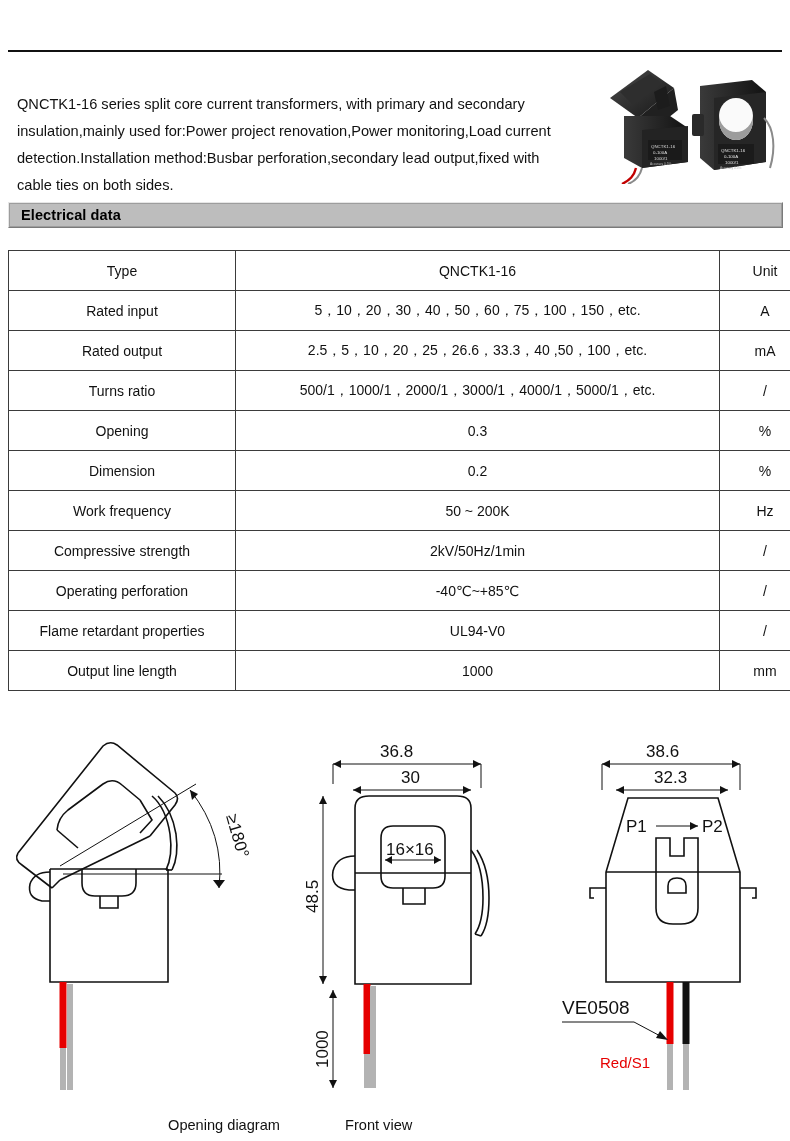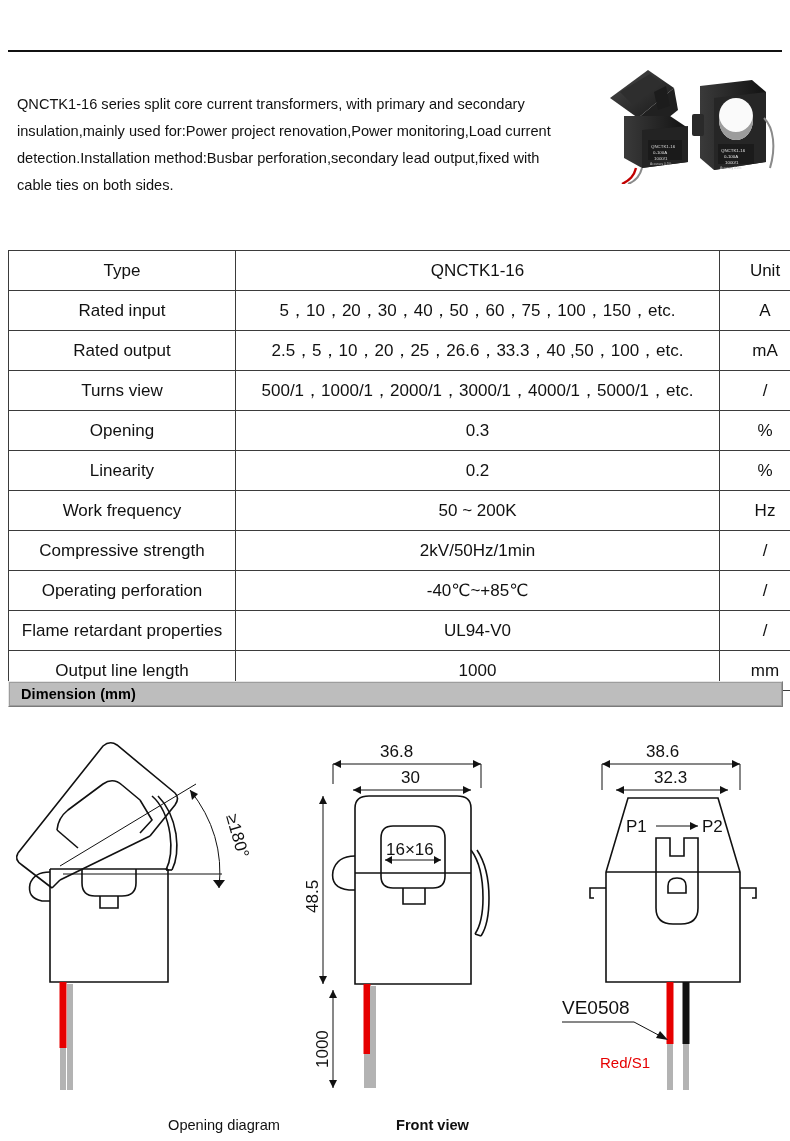--- a/index.html
+++ b/index.html
@@ -31,36 +31,36 @@
           box-sizing:border-box;}
   .secbar span{position:absolute;left:12px;top:4px;font-size:14.5px;
                font-weight:bold;letter-spacing:.1px;color:#000;}
   #secbar-electrical{top:202px;}
   #secbar-dimension{top:681px;}
 
   
   .spec{position:absolute;left:8px;top:250px;width:775px;
         border-collapse:collapse;table-layout:fixed;}
   .spec td{border:1px solid #3b3b3b;height:39px;text-align:center;
-           font-size:17px;color:#111;padding:0 4px;}
+           font-size:14px;color:#111;padding:0 4px;}
   .spec .c-name{width:218px;}
   .spec .c-val{width:475px;}
   .spec .c-unit{width:82px;}
 
   
   .drawings{position:absolute;left:0;top:738px;width:790px;height:403px;}
   .dwg{position:absolute;top:0;height:403px;}
   #dwg-opening{left:0;width:280px;}
   #dwg-front{left:285px;width:235px;}
   #dwg-side{left:560px;width:230px;}
   .dwg svg{display:block;width:100%;height:360px;}
   .cap{position:absolute;bottom:8px;width:100%;text-align:center;
        font-size:14.6px;color:#111;}
   #cap-opening{text-align:right;padding-left:45px;box-sizing:border-box;}
-  #cap-front{text-align:center;padding-left:60px;box-sizing:border-box;font-weight:bold;}
+  #cap-front{text-align:left;padding-left:60px;box-sizing:border-box;}
   #cap-side{text-align:left;padding-left:100px;box-sizing:border-box;}
 
   .ln{fill:none;stroke:#111;stroke-width:1.6;}
   .dim{fill:none;stroke:#111;stroke-width:1;}
   .dimtxt{font-family:"Liberation Sans",sans-serif;font-size:17px;fill:#111;}
   .redwire{stroke:#e60000;stroke-width:7;fill:none;}
   .greywire{stroke:#b3b3b3;stroke-width:6;fill:none;}
   .blkwire{stroke:#111;stroke-width:7;fill:none;}
   .redtxt{fill:#e60000;font-family:"Liberation Sans",sans-serif;font-size:15px;}
 </style>
@@ -113,50 +113,53 @@
         <rect x="122" y="86" width="36" height="20" fill="#1b1b1b"></rect>
         <text x="125" y="94" font-size="4.4" fill="#e2e2e2" font-family="'Liberation Sans',sans-serif">QNCTK1-16</text>
         <text x="128" y="100" font-size="4.4" fill="#e2e2e2" font-family="'Liberation Sans',sans-serif">0-100A</text>
         <text x="129" y="106" font-size="4.4" fill="#e2e2e2" font-family="'Liberation Sans',sans-serif">1000/1</text>
         <text x="124" y="111" font-size="3.2" fill="#b8b8b8" font-family="'Liberation Sans',sans-serif">Accuracy  0.5%</text>
         <path d="M168 60 C178 70 180 90 174 110" stroke="#8a8a8a" stroke-width="2" fill="none"></path>
       </g>
     </svg>
   </div>
 
+  <div class="secbar" id="secbar-electrical">
+    <span>Electrical data</span>
+  </div>
 
   <table class="spec">
     <tbody id="spec-body">
         <tr>
           <td class="c-name">Type</td>
           <td class="c-val">QNCTK1-16</td>
           <td class="c-unit">Unit</td>
         </tr>
         <tr>
           <td class="c-name">Rated input</td>
           <td class="c-val">5，10，20，30，40，50，60，75，100，150，etc.</td>
           <td class="c-unit">A</td>
         </tr>
         <tr>
           <td class="c-name">Rated output</td>
           <td class="c-val">2.5，5，10，20，25，26.6，33.3，40 ,50，100，etc.</td>
           <td class="c-unit">mA</td>
         </tr>
         <tr>
-          <td class="c-name">Turns view</td>
+          <td class="c-name">Turns ratio</td>
           <td class="c-val">500/1，1000/1，2000/1，3000/1，4000/1，5000/1，etc.</td>
           <td class="c-unit">/</td>
         </tr>
         <tr>
           <td class="c-name">Opening</td>
           <td class="c-val">0.3</td>
           <td class="c-unit">%</td>
         </tr>
         <tr>
-          <td class="c-name">Linearity</td>
+          <td class="c-name">Dimension</td>
           <td class="c-val">0.2</td>
           <td class="c-unit">%</td>
         </tr>
         <tr>
           <td class="c-name">Work frequency</td>
           <td class="c-val">50 ~ 200K</td>
           <td class="c-unit">Hz</td>
         </tr>
         <tr>
           <td class="c-name">Compressive strength</td>
@@ -174,23 +177,20 @@
           <td class="c-unit">/</td>
         </tr>
         <tr>
           <td class="c-name">Output line length</td>
           <td class="c-val">1000</td>
           <td class="c-unit">mm</td>
         </tr>
       </tbody>
   </table>
 
-  <div class="secbar" id="secbar-dimension">
-    <span>Dimension (mm)</span>
-  </div>
 
   <div class="drawings">
 
     <div class="dwg" id="dwg-opening">
       <svg viewBox="0 0 280 360">
 
         <path class="ln" d="M18 115 L103 8 Q110 2 117 7 L175 55 Q180 60 175 67 L150 98"></path>
         <path class="ln" d="M18 115 Q14 122 22 127 L52 150"></path>
         <path class="ln" d="M60 142 L150 98"></path>
         <path class="ln" d="M52 150 L60 142"></path>

